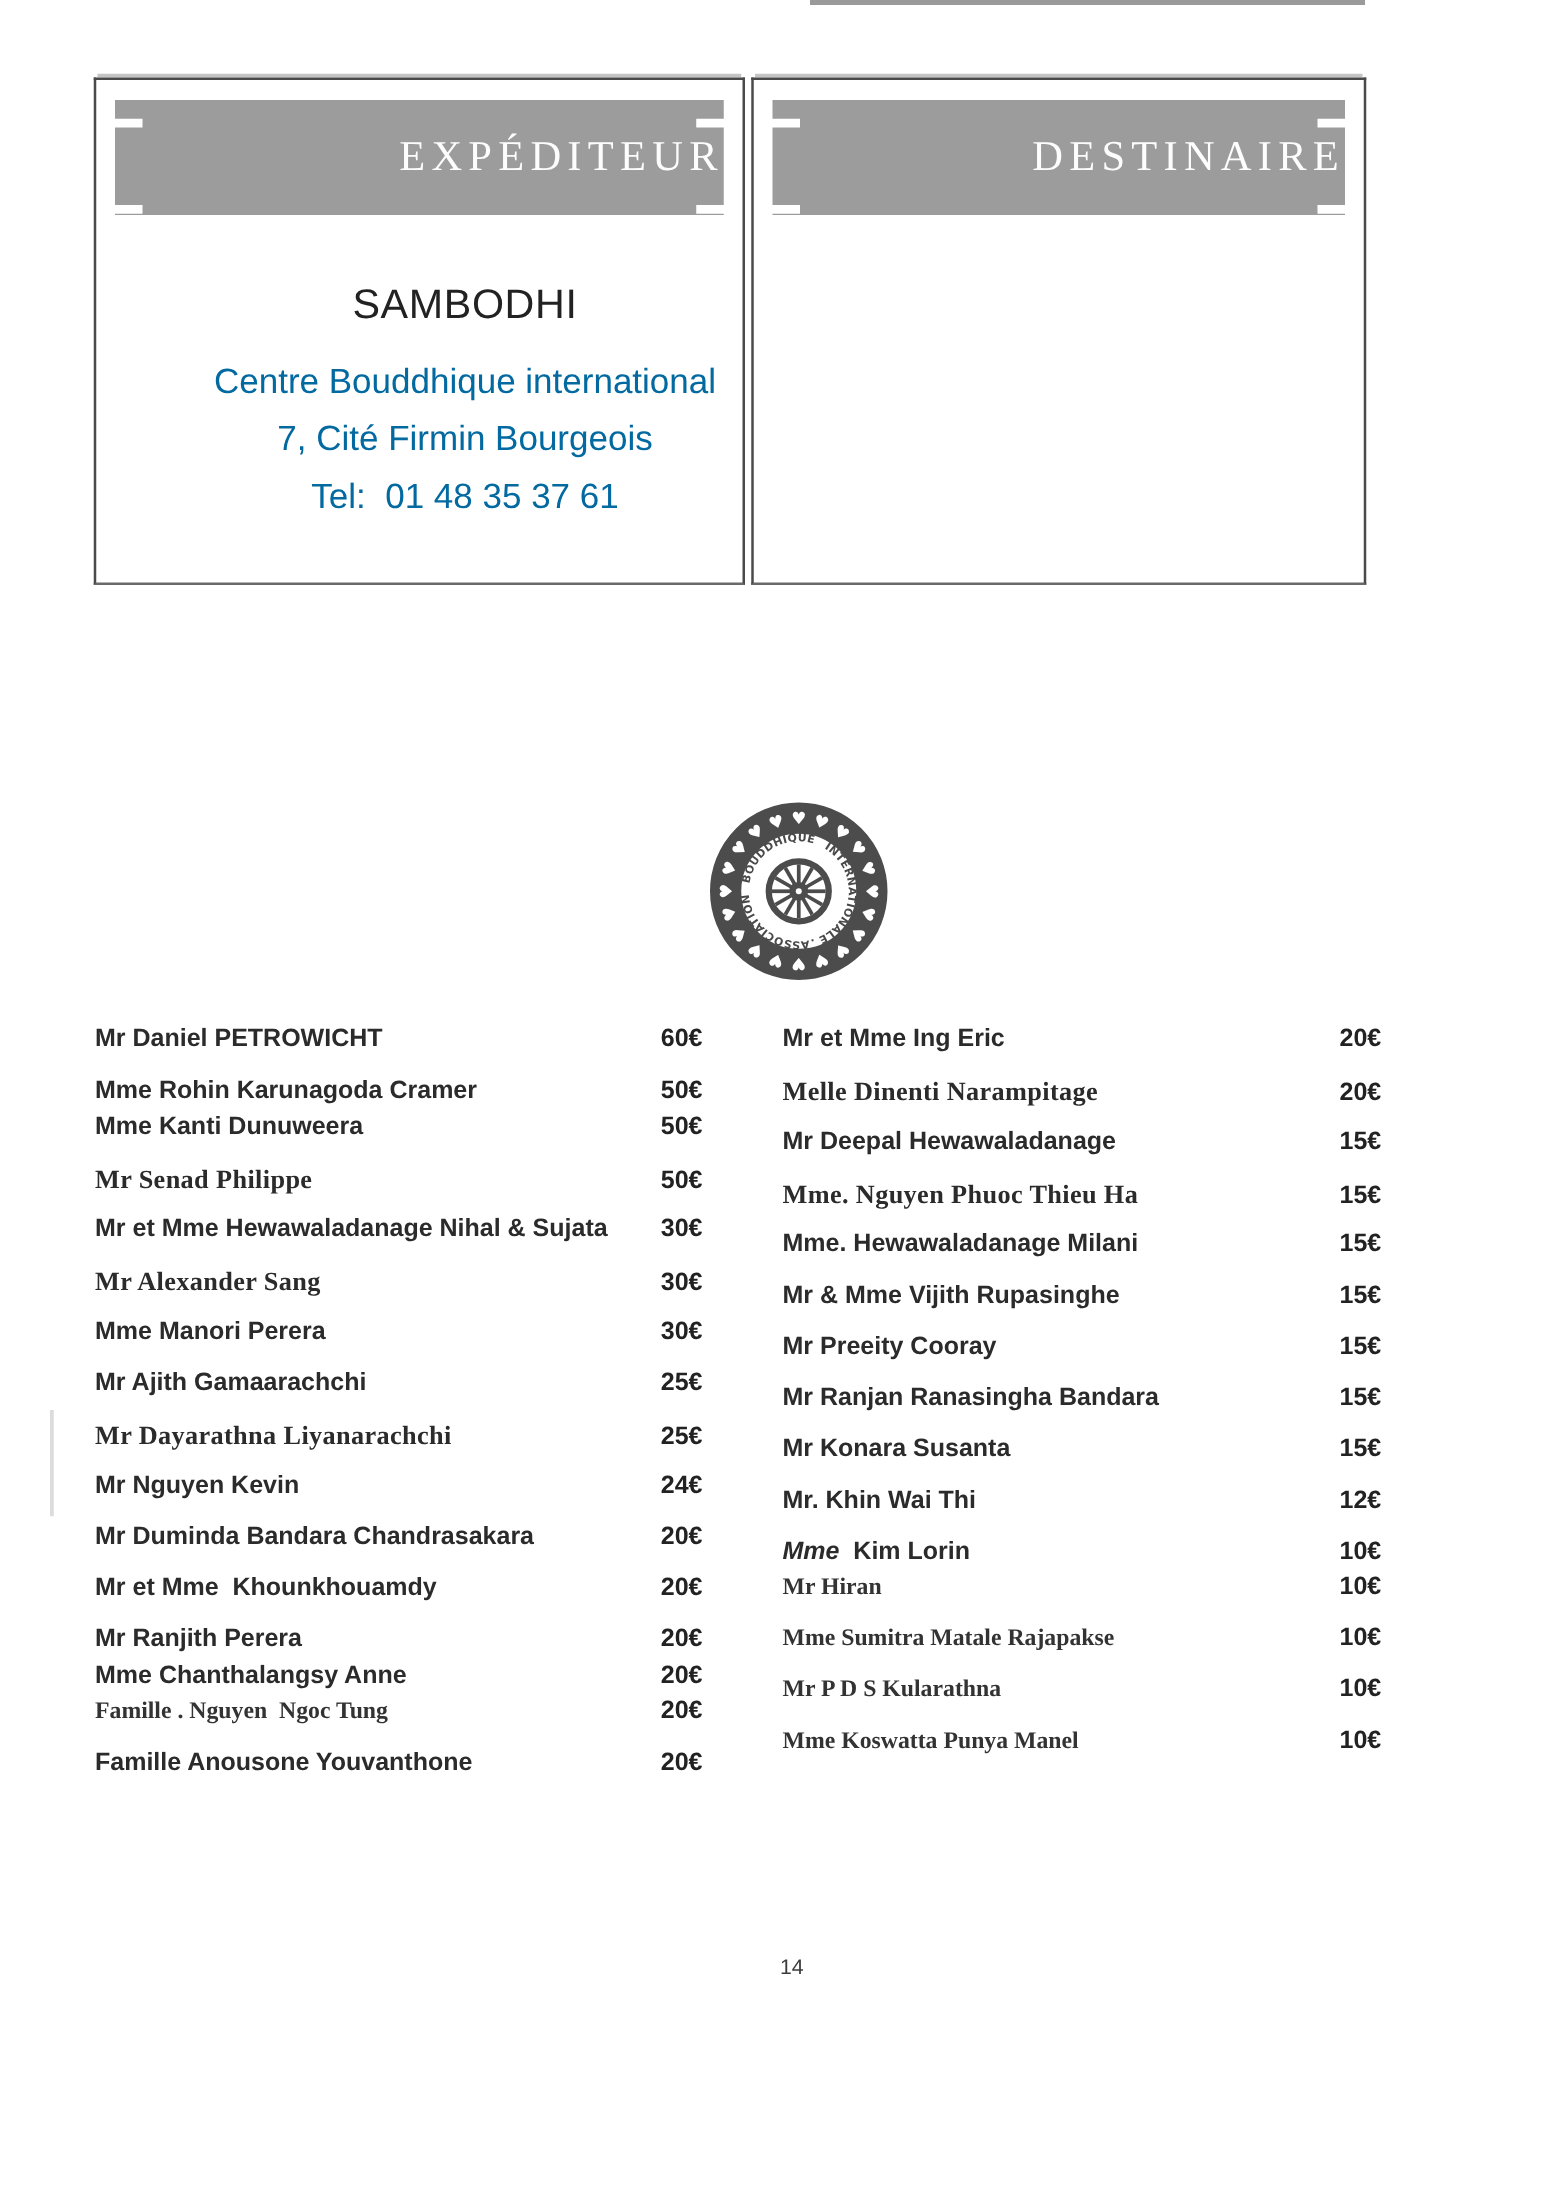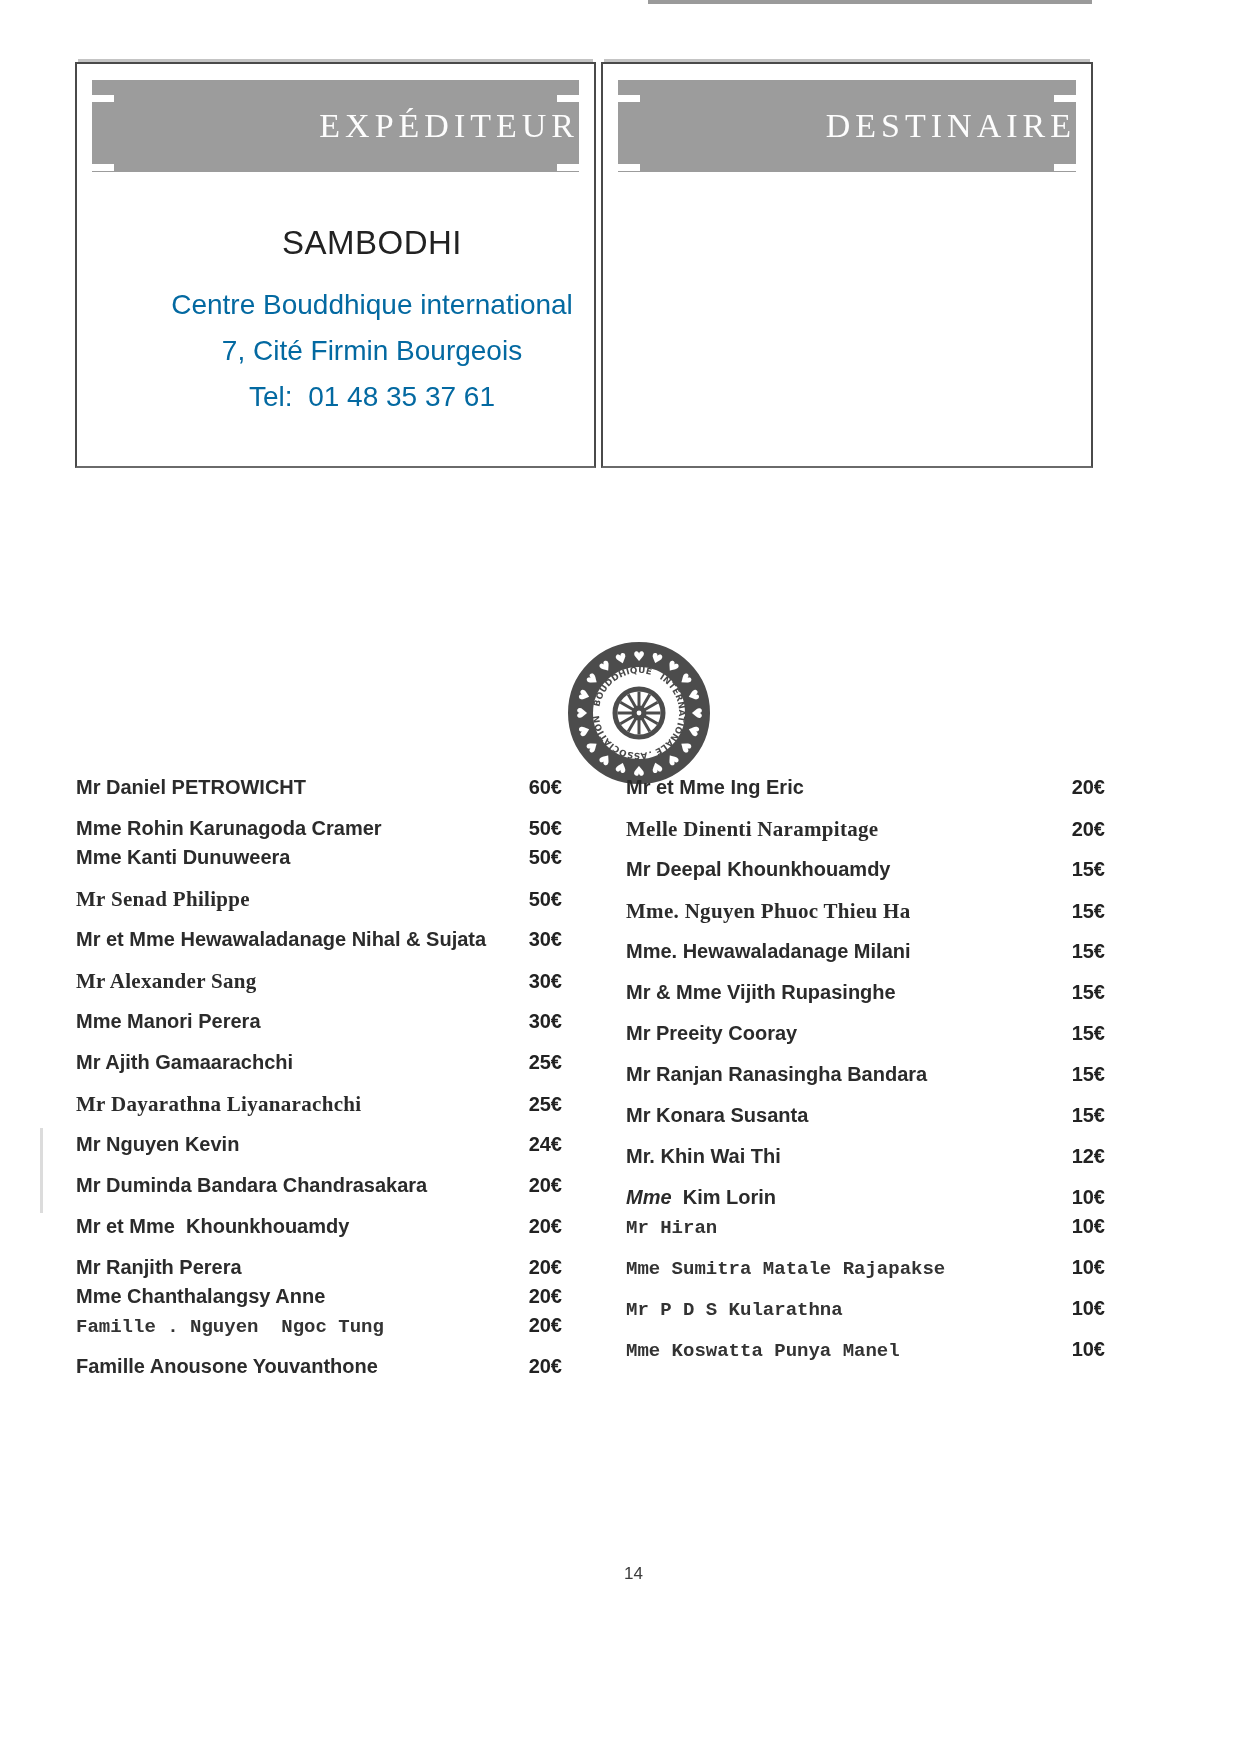--- a/index.html
+++ b/index.html
@@ -44,30 +44,31 @@
   .donor-col-left  { left:76px;  width:486px; }
   .donor-col-right { left:626px; width:479px; }
   .donor-row {
     display:flex; justify-content:space-between; align-items:baseline;
     height:41px; box-sizing:border-box;
   }
   .donor-row.tight { height:29px; }
   .donor-name {
     font-size:20px; font-weight:700; color:#2b2b2b; white-space:pre;
     font-family:"Liberation Sans", sans-serif;
+    margin-top:44px;
   }
   .donor-amount {
     font-size:20px; font-weight:700; color:#222; text-align:right;
     font-family:"Liberation Sans", sans-serif;
   }
   .donor-row.style-serif .donor-name {
     font-family:"Liberation Serif", serif; font-size:21px; letter-spacing:0.3px;
   }
   .donor-row.style-sans2 .donor-name {
-    font-family:Liberation Mono, monospace; font-size:19px; font-weight:700; color:#333;
+    font-family:Liberation Serif, serif; font-size:19px; font-weight:700; color:#333;
   }
   .donor-row.style-italic-prefix .donor-name i { font-style:italic; }
 
   .page-number { position:absolute; left:624px; top:1564px; font-size:17px; color:#3c3c3c; }
 </style>
 </head>
 <body>
 
 <div class="page">
 
@@ -216,21 +217,21 @@
   <div class="donor-col donor-col-right">
       <div class="donor-row">
         <span class="donor-name">Mr et Mme Ing Eric</span>
         <span class="donor-amount">20€</span>
       </div>
       <div class="donor-row style-serif">
         <span class="donor-name">Melle Dinenti Narampitage</span>
         <span class="donor-amount">20€</span>
       </div>
       <div class="donor-row">
-        <span class="donor-name">Mr Deepal Khounkhouamdy</span>
+        <span class="donor-name">Mr Deepal Hewawaladanage</span>
         <span class="donor-amount">15€</span>
       </div>
       <div class="donor-row style-serif">
         <span class="donor-name">Mme. Nguyen Phuoc Thieu Ha</span>
         <span class="donor-amount">15€</span>
       </div>
       <div class="donor-row">
         <span class="donor-name">Mme. Hewawaladanage Milani</span>
         <span class="donor-amount">15€</span>
       </div>

